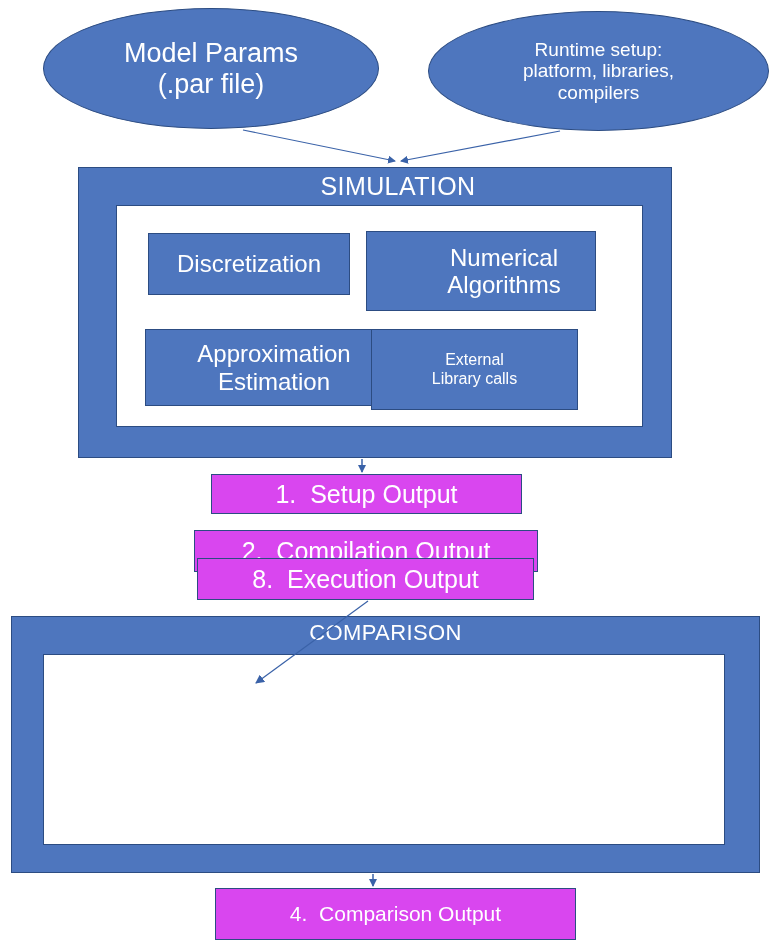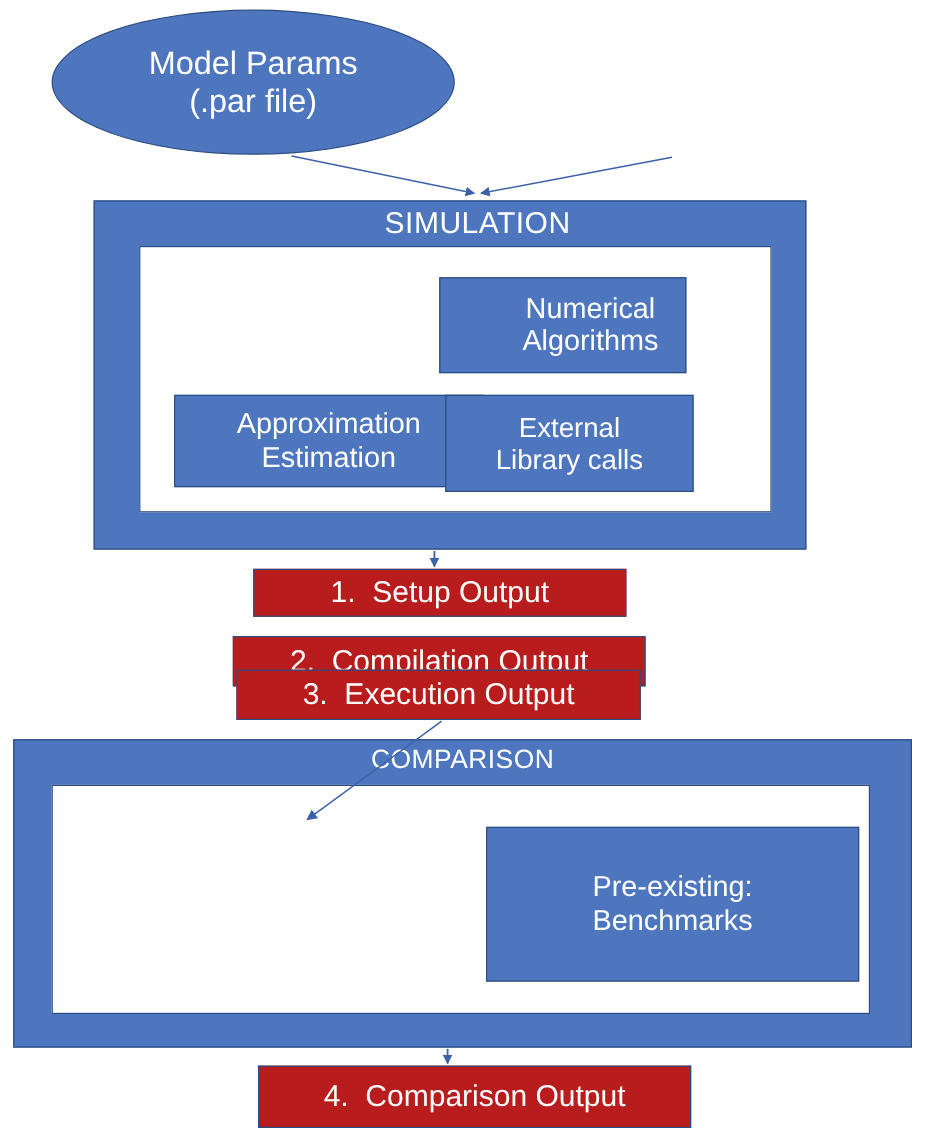--- a/index.html
+++ b/index.html
@@ -48,21 +48,21 @@
   }
   .section-title {
     position: absolute;
     color: #ffffff;
     text-align: center;
     letter-spacing: 0.4px;
   }
   .bar {
     position: absolute;
     box-sizing: border-box;
-    background: #b91c1c;
+    background: #d946ef;
     border: 1px solid #2c4c82;
     color: #ffffff;
     display: flex;
     align-items: center;
     justify-content: center;
     white-space: pre;
   }
   svg.arrows {
     position: absolute;
     left: 0;
@@ -73,67 +73,69 @@
   }
   
   #ellipse-model-params { left: 43px; top: 8px; width: 336px; height: 121px; font-size: 27px; }
   #ellipse-runtime-setup { left: 428px; top: 11px; width: 341px; height: 120px; font-size: 19px; }
 
   #box-simulation { left: 78px; top: 167px; width: 594px; height: 291px; }
   #title-simulation { left: 78px; top: 172px; width: 640px; font-size: 25px; }
   #white-simulation { left: 116px; top: 205px; width: 527px; height: 222px; }
 
   #box-discretization { left: 148px; top: 233px; width: 202px; height: 62px; font-size: 24px; }
-  #box-numerical-algorithms { left: 366px; top: 231px; width: 206px; height: 80px; font-size: 24px; padding-left: 46px; }
+  #box-numerical-algorithms { left: 366px; top: 231px; width: 230px; height: 80px; font-size: 24px; padding-left: 46px; }
   #box-approximation-estimation { left: 145px; top: 329px; width: 258px; height: 77px; font-size: 24px; }
-  #box-external-library-calls { left: 371px; top: 329px; width: 207px; height: 81px; font-size: 23px; }
+  #box-external-library-calls { left: 371px; top: 329px; width: 207px; height: 81px; font-size: 16px; }
 
   #bar-setup-output { left: 211px; top: 474px; width: 311px; height: 40px; font-size: 25px; }
   #bar-compilation-output { left: 194px; top: 514px; width: 344px; height: 42px; font-size: 25px; margin-top: 16px; }
   #bar-execution-output { left: 197px; top: 558px; width: 337px; height: 42px; font-size: 25px; }
 
   #box-comparison { left: 11px; top: 616px; width: 749px; height: 257px; }
   #title-comparison { left: 11px; top: 620px; width: 749px; font-size: 22px; text-align: center; }
   #white-comparison { left: 43px; top: 654px; width: 682px; height: 191px; }
 
   #ellipse-result-files { left: 62px; top: 685px; width: 334px; height: 126px; font-size: 24px; }
   #box-benchmarks { left: 405px; top: 689px; width: 311px; height: 129px; font-size: 24px; }
 
-  #bar-comparison-output { left: 215px; top: 888px; width: 361px; height: 52px; font-size: 25px; }
+  #bar-comparison-output { left: 215px; top: 888px; width: 361px; height: 52px; font-size: 21px; }
 </style>
 </head>
 <body>
 
 <div id="canvas">
 
   <div class="node ellipse" id="ellipse-model-params">Model Params
 (.par file)</div>
 
+  <div class="node ellipse" id="ellipse-runtime-setup">Runtime setup:
+platform, libraries,
+compilers</div>
 
   <div class="container-box" id="box-simulation"></div>
   <div class="section-title" id="title-simulation">SIMULATION</div>
   <div class="inner-white" id="white-simulation"></div>
 
+  <div class="node" id="box-discretization">Discretization</div>
   <div class="node" id="box-numerical-algorithms">Numerical
 Algorithms</div>
   <div class="node" id="box-approximation-estimation">Approximation
 Estimation</div>
   <div class="node" id="box-external-library-calls">External
 Library calls</div>
 
   <div class="bar" id="bar-setup-output">1.  Setup Output</div>
   <div class="bar" id="bar-compilation-output">2.  Compilation Output</div>
-  <div class="bar" id="bar-execution-output">3.  Execution Output</div>
+  <div class="bar" id="bar-execution-output">8.  Execution Output</div>
 
   <div class="container-box" id="box-comparison"></div>
   <div class="section-title" id="title-comparison">COMPARISON</div>
   <div class="inner-white" id="white-comparison"></div>
 
-  <div class="node" id="box-benchmarks">Pre-existing:
-Benchmarks</div>
 
   <div class="bar" id="bar-comparison-output">4.  Comparison Output</div>
 
   <svg class="arrows" viewBox="0 0 772 945">
     <defs>
       <marker id="ah" markerWidth="9" markerHeight="9" refX="8" refY="4.5" orient="auto" markerUnits="userSpaceOnUse">
         <path d="M0,0 L9,4.5 L0,9 z" fill="#3a62a8"></path>
       </marker>
       <marker id="ah-small" markerWidth="8" markerHeight="8" refX="7" refY="4" orient="auto" markerUnits="userSpaceOnUse">
         <path d="M0,0 L8,4 L0,8 z" fill="#3a62a8"></path>

